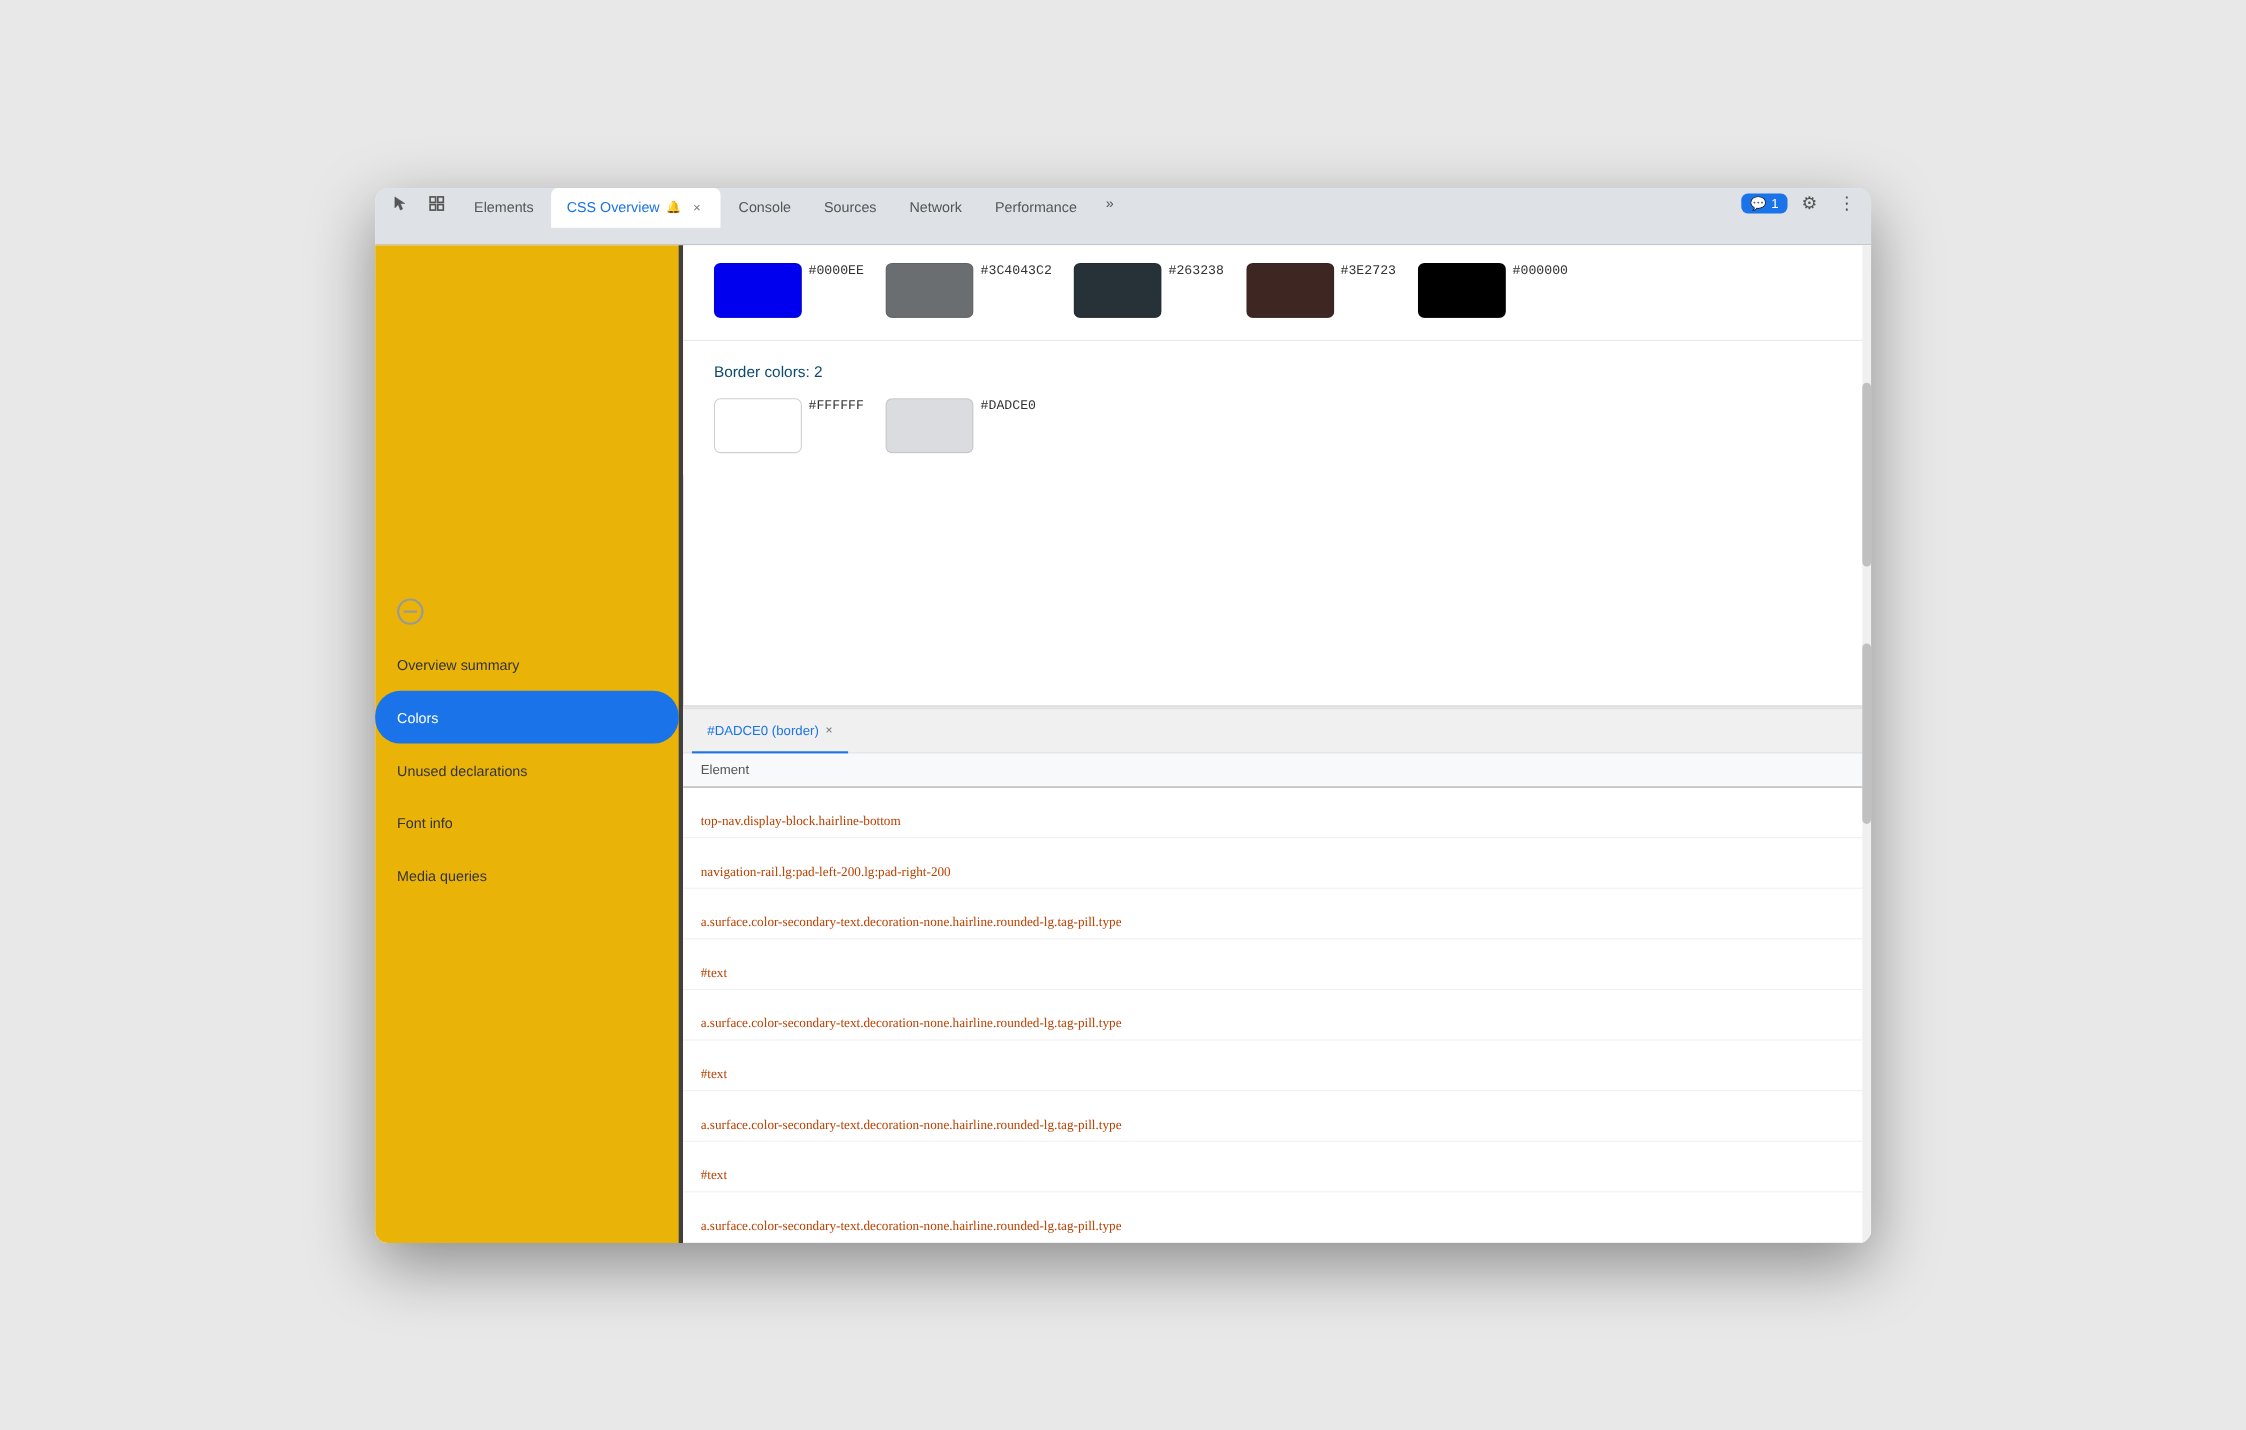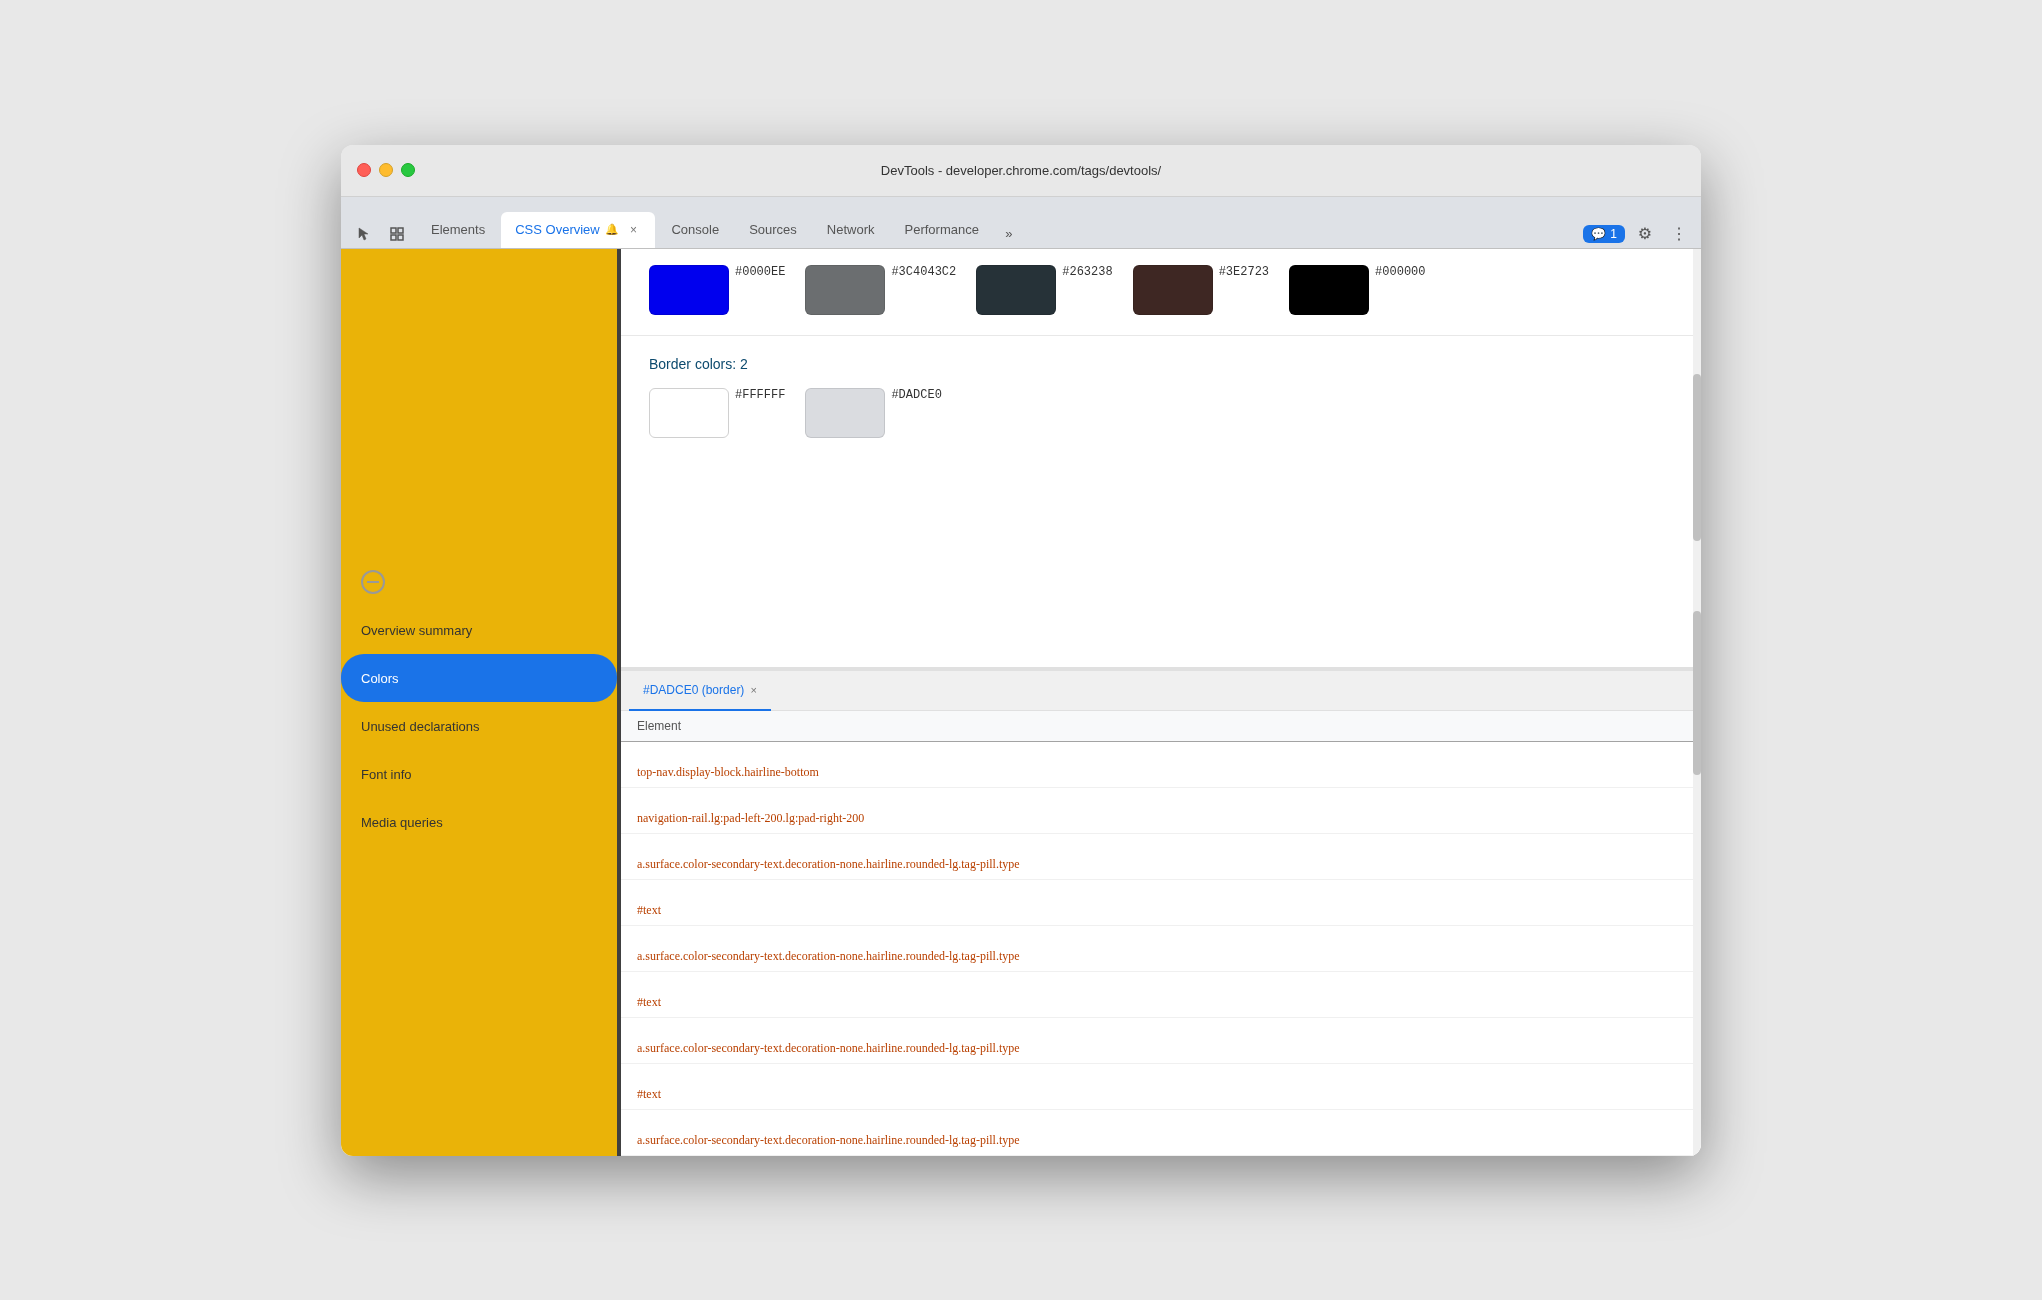--- a/index.html
+++ b/index.html
@@ -50,21 +50,21 @@
       left: 50%;
       transform: translateX(-50%);
       font-size: 13px;
       color: #333;
       font-weight: 500;
     }
     
     .tabbar {
       background: #dee1e6;
       display: flex;
-      align-items: flex-end;
+      align-items: flex-start;
       padding: 0 8px;
       height: 52px;
       gap: 2px;
       border-bottom: 1px solid #c0c0c0;
     }
     .devtools-icon {
       width: 28px;
       height: 28px;
       display: flex;
       align-items: center;
@@ -338,28 +338,20 @@
       overflow-y: hidden;
       position: relative;
       border-bottom: 2px solid #e0e0e0;
     }
   </style>
 </head>
 <body>
 
 <div class="window">
 
-  <div class="titlebar">
-    <div class="traffic-lights">
-      <div class="traffic-light tl-close"></div>
-      <div class="traffic-light tl-minimize"></div>
-      <div class="traffic-light tl-maximize"></div>
-    </div>
-    <div class="titlebar-title">DevTools - developer.chrome.com/tags/devtools/</div>
-  </div>
 
   <div class="tabbar">
     <div class="devtools-icon">
       <svg width="16" height="16" viewBox="0 0 16 16" fill="none">
         <path d="M4 2 L4 12 L7 9 L9 14 L11 13 L9 8 L13 8 Z" fill="#555" stroke="#555" stroke-width="0.5"></path>
       </svg>
     </div>
     <div class="devtools-icon">
       <svg width="16" height="16" viewBox="0 0 16 16" fill="none">
         <rect x="2" y="2" width="5" height="5" stroke="#555" stroke-width="1.5" fill="none"></rect>

